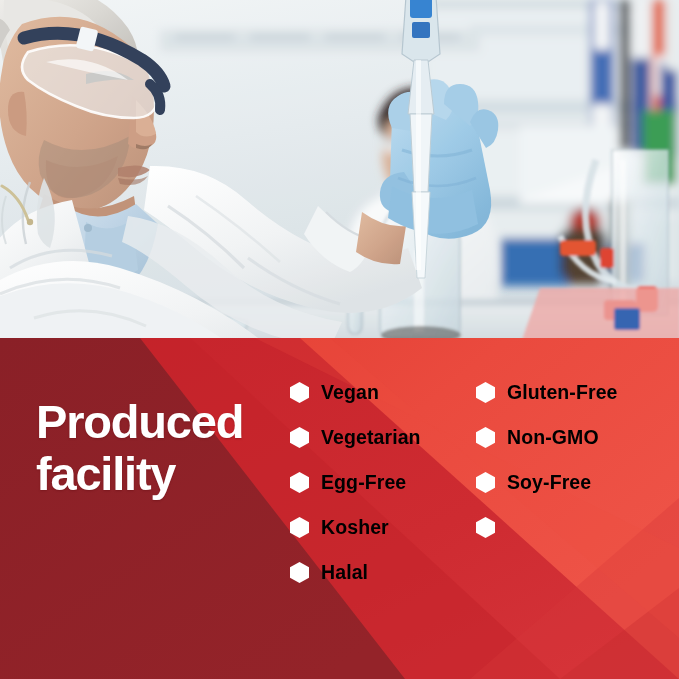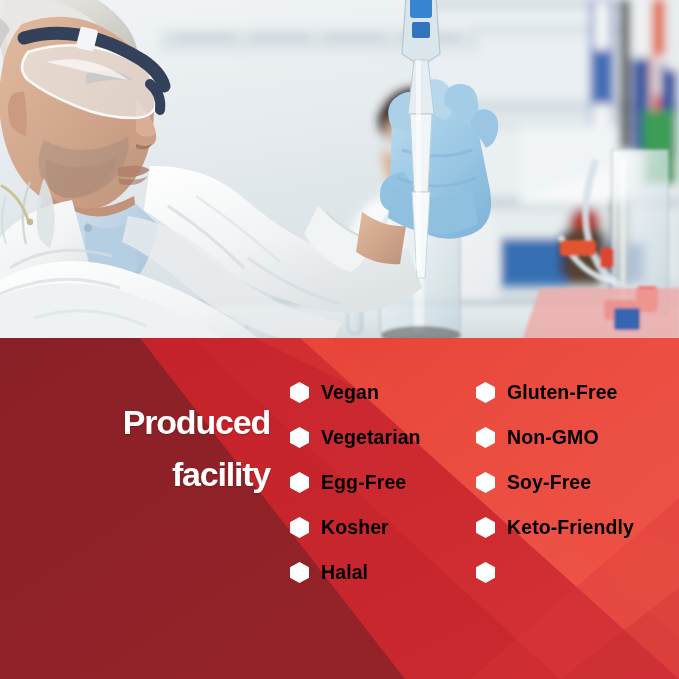--- a/index.html
+++ b/index.html
@@ -48,32 +48,31 @@
     position: absolute;
     inset: 0;
     width: 100%;
     height: 100%;
     display: block;
   }
 
   
   #headline {
     position: absolute;
-    left: 20px;
+    left: 36px;
     top: 58px;
     width: 250px;
     color: #ffffff;
     font-family: "Liberation Sans", sans-serif;
     font-weight: bold;
-    font-size: 34px;
+    font-size: 47px;
     line-height: 52px;
     letter-spacing: -1.2px;
     text-shadow: 0 1px 2px rgba(90, 10, 14, 0.35);
     z-index: 5;
-    text-align: right;
   }
   #headline .hl-line {
     display: block;
     white-space: nowrap;
   }
 
   
   .feature-col {
     position: absolute;
     top: 32px;
@@ -429,21 +428,17 @@
       <div class="feature-item">
         <span class="hex"></span>
         <span class="feature-label">Non-GMO</span>
       </div>
       <div class="feature-item">
         <span class="hex"></span>
         <span class="feature-label">Soy-Free</span>
       </div>
       <div class="feature-item">
         <span class="hex"></span>
-        <span class="feature-label">Keto-Friendly</span>
-      </div>
-      <div class="feature-item">
-        <span class="hex"></span>
       </div>
     </div>
 
   </div>
 </div>
 
 </body></html>

